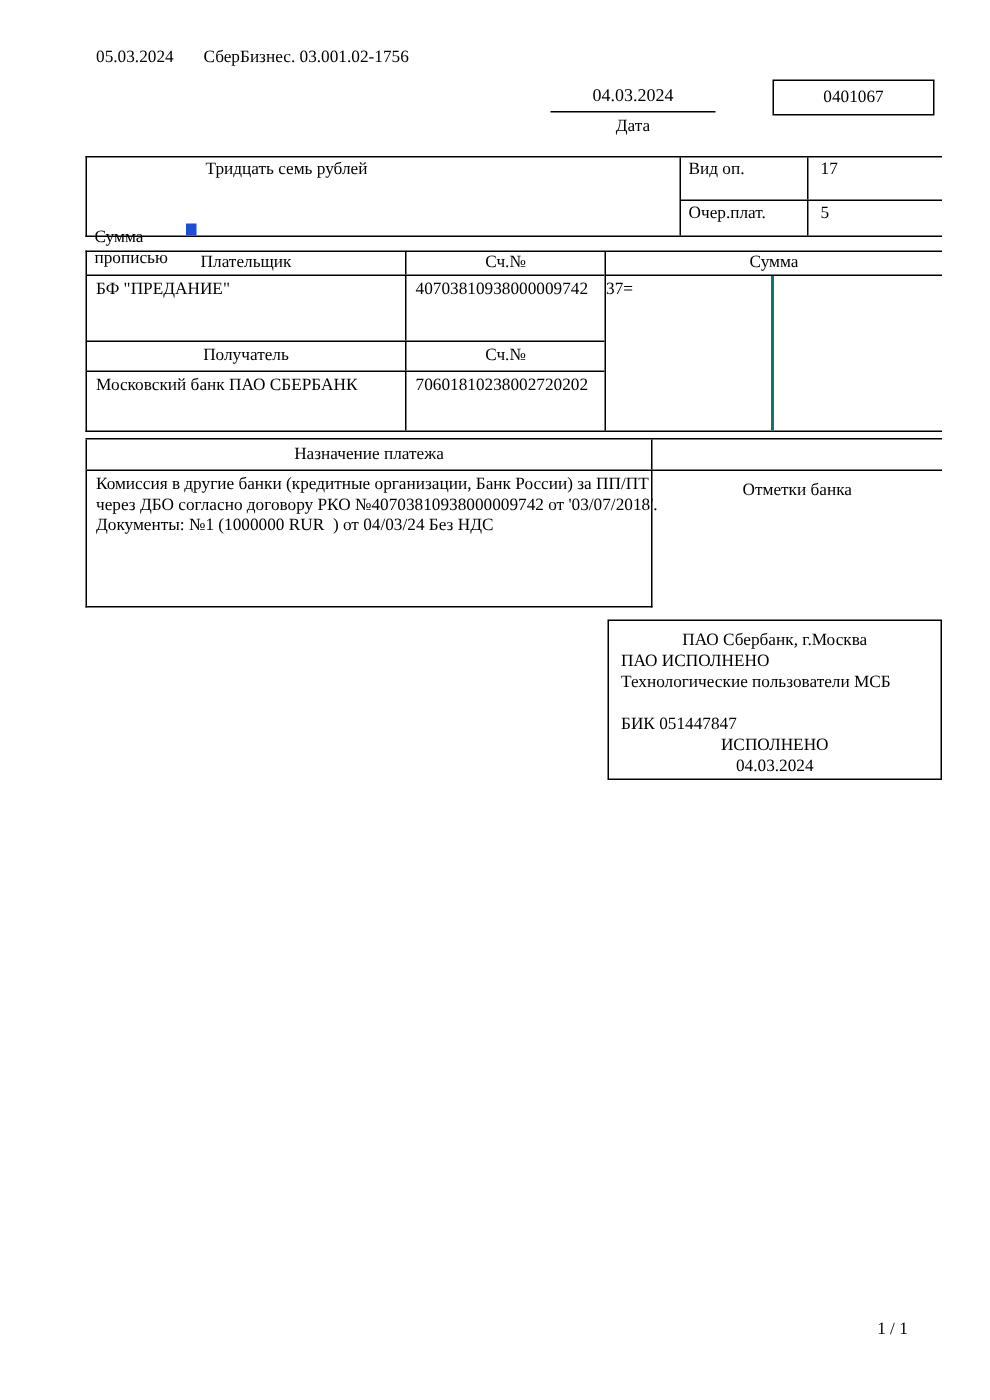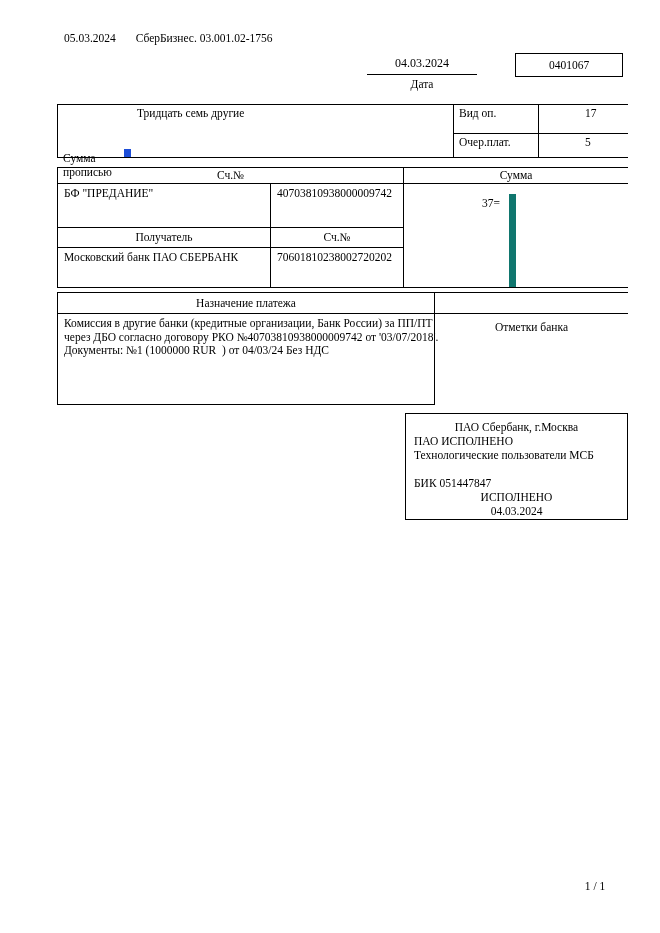--- a/index.html
+++ b/index.html
@@ -21,21 +21,21 @@
   
   .form-box { position:absolute; left:515px; top:53px; width:108px; height:24px;
               border:1px solid #000; box-sizing:border-box; text-align:center; line-height:22px; }
   
   .t1 { position:absolute; left:57px; top:104px; width:571px; height:54px;
         border:1px solid #000; border-right:none; box-sizing:border-box; display:flex; }
   .t1-label { width:73px; border-right:7px solid #1d4ed8; box-sizing:border-box;
               padding:3px 5px 0 5px; line-height:13.5px;margin-top:44px; }
   .t1-words { width:323px; border-right:1px solid #000; box-sizing:border-box; padding:2px 6px 0 6px; }
   .t1-right { flex:1; display:flex; flex-direction:column; }
-  .t1-row { display:flex; box-sizing:border-box;gap:38px; }
+  .t1-row { display:flex; box-sizing:border-box; }
   .t1-row.top { height:29px; border-bottom:1px solid #000; }
   .t1-row.bot { flex:1; }
   .t1-k { width:85px; border-right:1px solid #000; box-sizing:border-box; padding:2px 0 0 5px; }
   .t1-v { flex:1; padding:2px 0 0 8px; }
   
   .t2 { position:absolute; left:57px; top:167px; width:571px; height:121px;
         border:1px solid #000; border-right:none; box-sizing:border-box; display:flex; }
   .t2-left { width:346px; border-right:1px solid #000; box-sizing:border-box;
              display:flex; flex-direction:column; }
   .t2-row { display:flex; box-sizing:border-box; }
@@ -44,22 +44,22 @@
   .t2-head { border-bottom:1px solid #000; text-align:center; }
   .t2-head.h1 { height:16px; line-height:15px; }
   .t2-head.h2 { height:20px; line-height:19px; }
   .t2-row.body .c-name, .t2-row.body .c-acc { padding:3px 0 0 6px; }
   .t2-row.p { height:44px; border-bottom:1px solid #000; }
   .t2-row.r { flex:1; }
   .t2-sum { flex:1; display:flex; flex-direction:column; }
   .sum-head { height:16px; line-height:15px; border-bottom:1px solid #000;
               text-align:center; box-sizing:border-box; }
   .sum-body { flex:1; display:flex; }
-  .sum-rub { width:112px; border-right:7px solid #0f766e; box-sizing:border-box;
-             text-align:right; padding:3px 9px 0 0;margin-top:10px; }
+  .sum-rub { width:112px; border-right:2px solid #0f766e; box-sizing:border-box;
+             text-align:left; padding:3px 9px 0 0; }
   .sum-kop { flex:1; }
   
   .s3 { position:absolute; left:57px; top:292px; width:571px; }
   .s3-head { display:flex; height:22px; border-top:1px solid #000; border-bottom:1px solid #000;
              box-sizing:border-box; }
   .s3-head-left { width:378px; box-sizing:border-box; border-left:1px solid #000;
                   border-right:1px solid #000; text-align:center; line-height:20px; }
   .s3-head-right { flex:1; }
   .s3-body { display:flex; height:91px; }
   .s3-text { width:378px; box-sizing:border-box; border-left:1px solid #000;
@@ -88,36 +88,37 @@
 
   <div class="doc-date">04.03.2024</div>
   <div class="date-label">Дата</div>
 
   <div class="form-box">
     <span>0401067</span>
   </div>
 
   <div class="t1">
     <div class="t1-label">Сумма прописью</div>
-    <div class="t1-words">Тридцать семь другие</div>
+    <div class="t1-words">Тридцать семь рублей</div>
     <div class="t1-right">
       <div class="t1-row top">
         <div class="t1-k">Вид оп.</div>
         <div class="t1-v">17</div>
       </div>
       <div class="t1-row bot">
         <div class="t1-k">Очер.плат.</div>
         <div class="t1-v">5</div>
       </div>
     </div>
   </div>
 
   <div class="t2">
     <div class="t2-left">
       <div class="t2-row t2-head h1">
+        <div class="c-name">Плательщик</div>
         <div class="c-acc">Сч.№</div>
       </div>
       <div class="t2-row body p">
         <div class="c-name">БФ "ПРЕДАНИЕ"</div>
         <div class="c-acc">40703810938000009742</div>
       </div>
       <div class="t2-row t2-head h2">
         <div class="c-name">Получатель</div>
         <div class="c-acc">Сч.№</div>
       </div>

